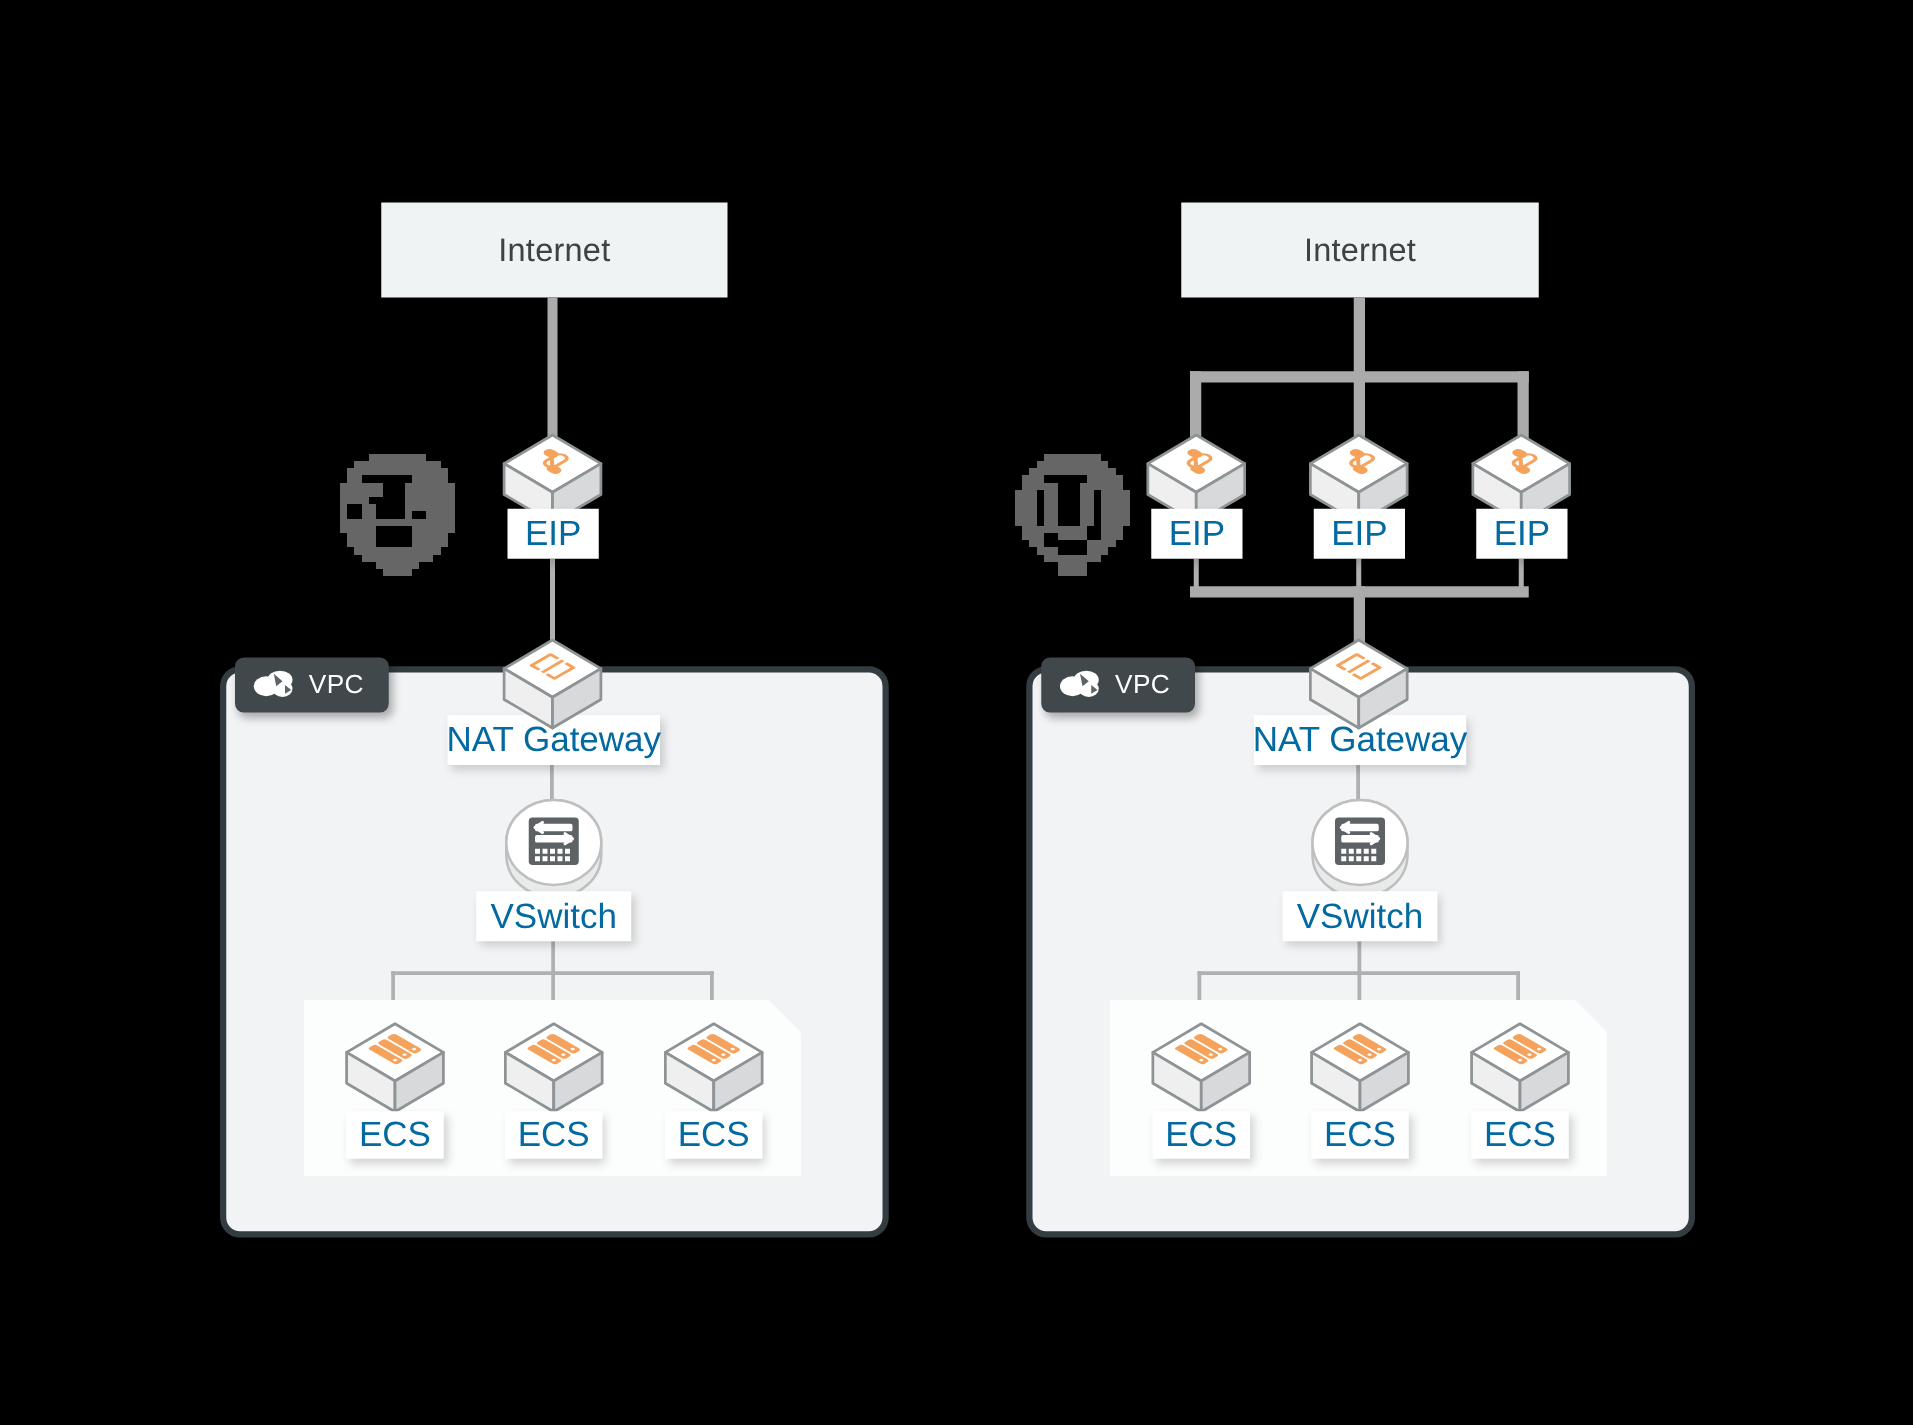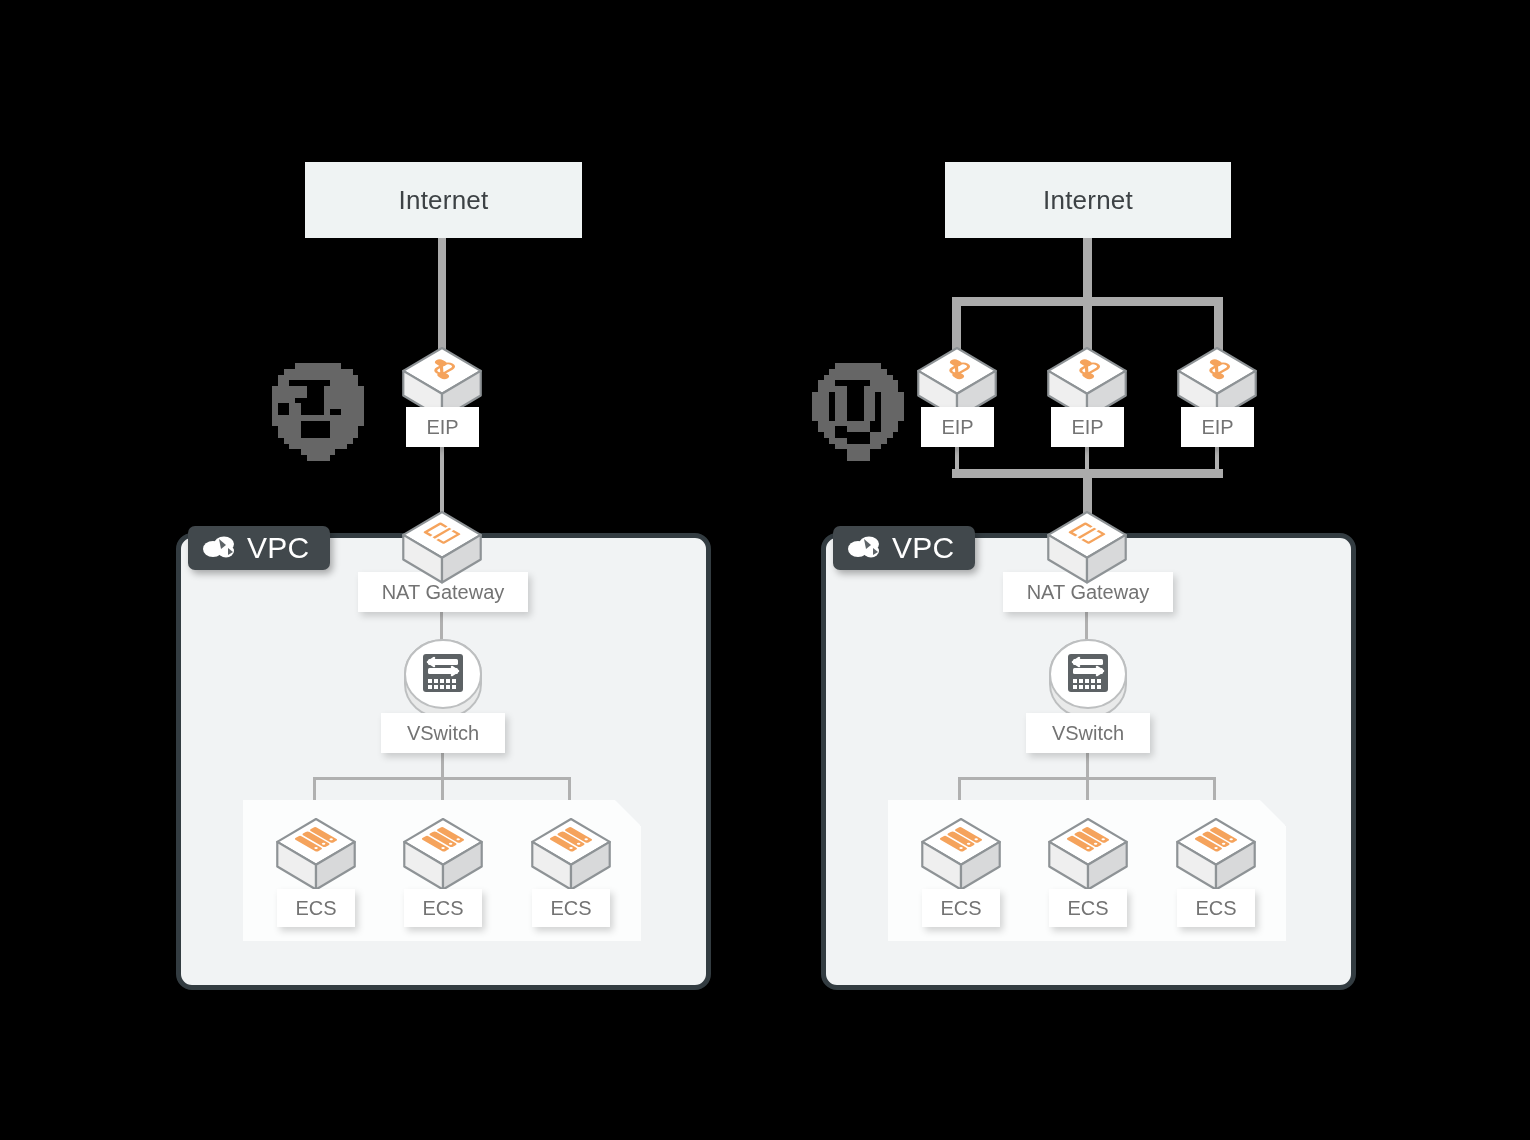--- a/index.html
+++ b/index.html
@@ -30,22 +30,22 @@
     letter-spacing: .2px;
   }
 
   
   .conn-thin  { background: #b0b0b0; }
   .conn-thick { background: #ababab; }
 
   
   .label-chip {
     background: #ffffff;
-    color: #737373;
-    font-size: 20px;
+    color: #0369a1;
+    font-size: 28px;
     display: flex;
     align-items: center;
     justify-content: center;
     box-shadow: 3px 4px 7px rgba(0,0,0,0.17);
     white-space: nowrap;
     z-index: 6;
   }
 
   
   .vpc-container {
@@ -62,21 +62,21 @@
     align-items: center;
     gap: 11px;
     padding: 0 20px 0 14px;
     height: 44px;
     box-sizing: border-box;
     box-shadow: 3px 4px 7px rgba(0,0,0,0.3);
     z-index: 8;
   }
   .vpc-badge-text {
     color: #ffffff;
-    font-size: 30px;
+    font-size: 21px;
     letter-spacing: .3px;
   }
 
   
   .ecs-group {
     background: #fcfdfd;
     box-shadow: 3px 4px 8px rgba(0,0,0,0.10);
     clip-path: polygon(0 0, calc(100% - 26px) 0, 100% 26px, 100% 100%, 0 100%);
   }
 

